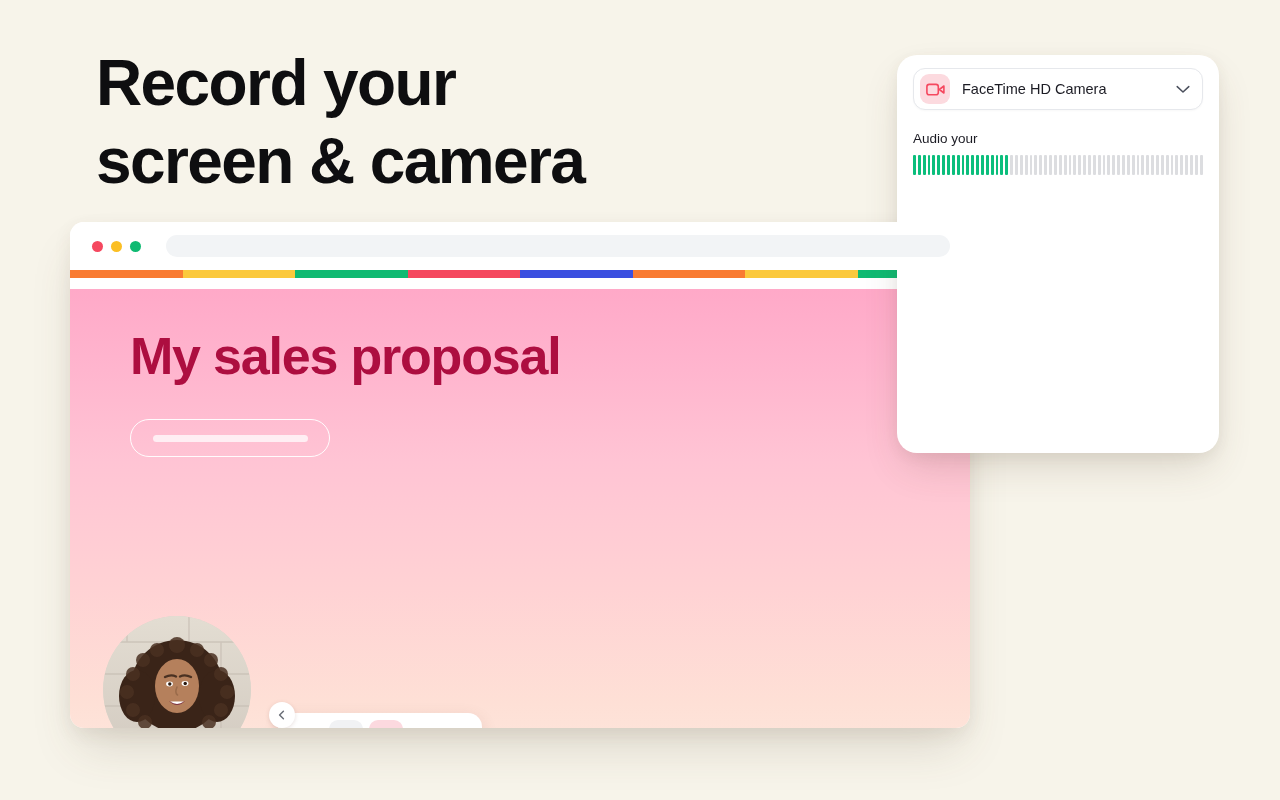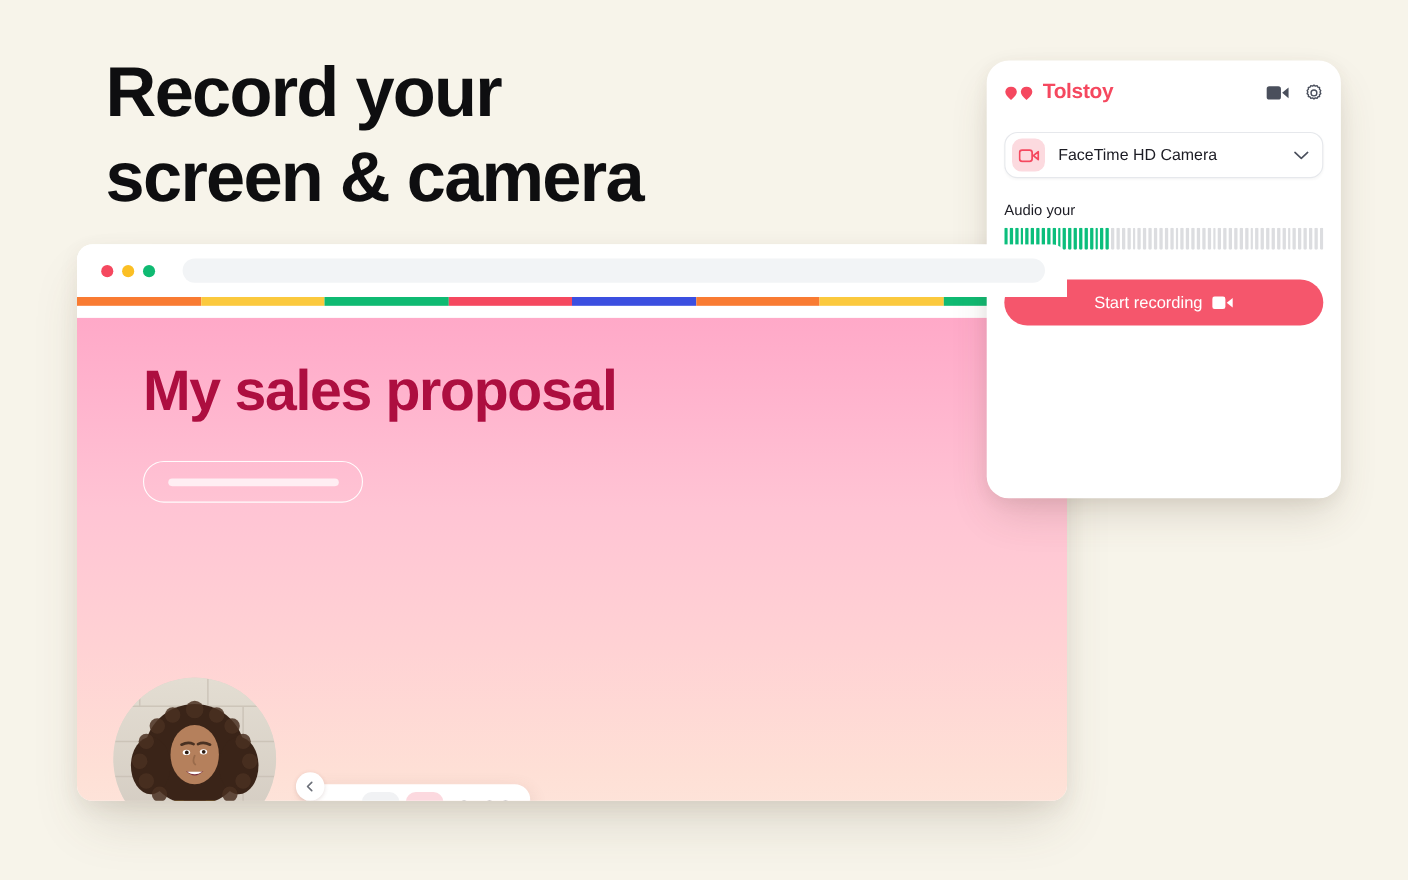--- a/index.html
+++ b/index.html
@@ -446,46 +446,20 @@
         </button>
 
         <span class="rec-timer">2:33</span>
       </div>
     </div>
   </div>
 </div>
 
 <div class="panel">
 
-  <div class="panel-head">
-    <div class="brand">
-      <span class="brand-dots">
-        <svg width="27" height="15" viewBox="0 0 27 15" aria-hidden="true">
-          <path d="M6.2 1 C9.4 4 11.4 6.2 11.4 8.6 A5.3 5.3 0 0 1 0.9 8.6 C0.9 6.2 3 4 6.2 1 Z" fill="#F5485F" transform="rotate(180 6.15 7.5)"></path>
-          <path d="M20.3 1 C23.5 4 25.5 6.2 25.5 8.6 A5.3 5.3 0 0 1 15 8.6 C15 6.2 17.1 4 20.3 1 Z" fill="#F5485F" transform="rotate(180 20.25 7.5)"></path>
-        </svg>
-      </span>
-      <span class="brand-name" style="color: rgb(245, 72, 95);">Tolstoy</span>
-    </div>
-
-    <div class="head-icons">
-      <span class="ico">
-        <svg width="21" height="15" viewBox="0 0 21 15" aria-hidden="true">
-          <rect x="0.5" y="1.5" width="13" height="12" rx="2.4" fill="#4A4F5C"></rect>
-          <path d="M14.6 7.3 L20.4 2.6 V12.4 Z" fill="#4A4F5C"></path>
-        </svg>
-      </span>
-      <span class="ico">
-        <svg width="17" height="17" viewBox="0 0 20 20" aria-hidden="true">
-          <path d="M10 1.6 l1.5 1.1 1.8 -0.5 0.9 1.6 1.8 0.4 -0.1 1.9 1.4 1.2 -0.8 1.7 0.8 1.7 -1.4 1.2 0.1 1.9 -1.8 0.4 -0.9 1.6 -1.8 -0.5 -1.5 1.1 -1.5 -1.1 -1.8 0.5 -0.9 -1.6 -1.8 -0.4 0.1 -1.9 -1.4 -1.2 0.8 -1.7 -0.8 -1.7 1.4 -1.2 -0.1 -1.9 1.8 -0.4 0.9 -1.6 1.8 0.5 Z" fill="none" stroke="#4A4F5C" stroke-width="1.5" stroke-linejoin="round"></path>
-          <circle cx="10" cy="10" r="3.1" fill="none" stroke="#4A4F5C" stroke-width="1.5"></circle>
-        </svg>
-      </span>
-    </div>
-  </div>
 
 
 
   <div class="select-row device-select">
     <span class="dev-badge cam" style="background: rgb(252, 218, 223);">
       <svg width="19" height="13" viewBox="0 0 19 13" aria-hidden="true">
         <rect x="0.9" y="1.4" width="11.4" height="10.3" rx="2.3" fill="none" stroke="#F5485F" stroke-width="1.6"></rect>
         <path d="M13.4 6.5 L17.9 3 v7 Z" fill="none" stroke="#F5485F" stroke-width="1.6" stroke-linejoin="round"></path>
       </svg>
     </span>
@@ -556,22 +530,13 @@
         <i style="background: rgb(220, 221, 224);"></i>
         <i style="background: rgb(220, 221, 224);"></i>
         <i style="background: rgb(220, 221, 224);"></i>
         <i style="background: rgb(220, 221, 224);"></i>
         <i style="background: rgb(220, 221, 224);"></i>
         <i style="background: rgb(220, 221, 224);"></i>
         <i style="background: rgb(220, 221, 224);"></i>
       </div>
   </div>
 
-  <button class="start-btn" style="background: rgb(245, 86, 108);">
-    <span>Start recording</span>
-    <span style="display:flex;">
-      <svg width="19" height="13" viewBox="0 0 19 13" aria-hidden="true">
-        <rect x="0" y="0.6" width="12" height="11.4" rx="2.2" fill="#FFFFFF"></rect>
-        <path d="M13.2 6.2 L18.6 1.9 V10.6 Z" fill="#FFFFFF"></path>
-      </svg>
-    </span>
-  </button>
 </div>
 
 </body></html>

